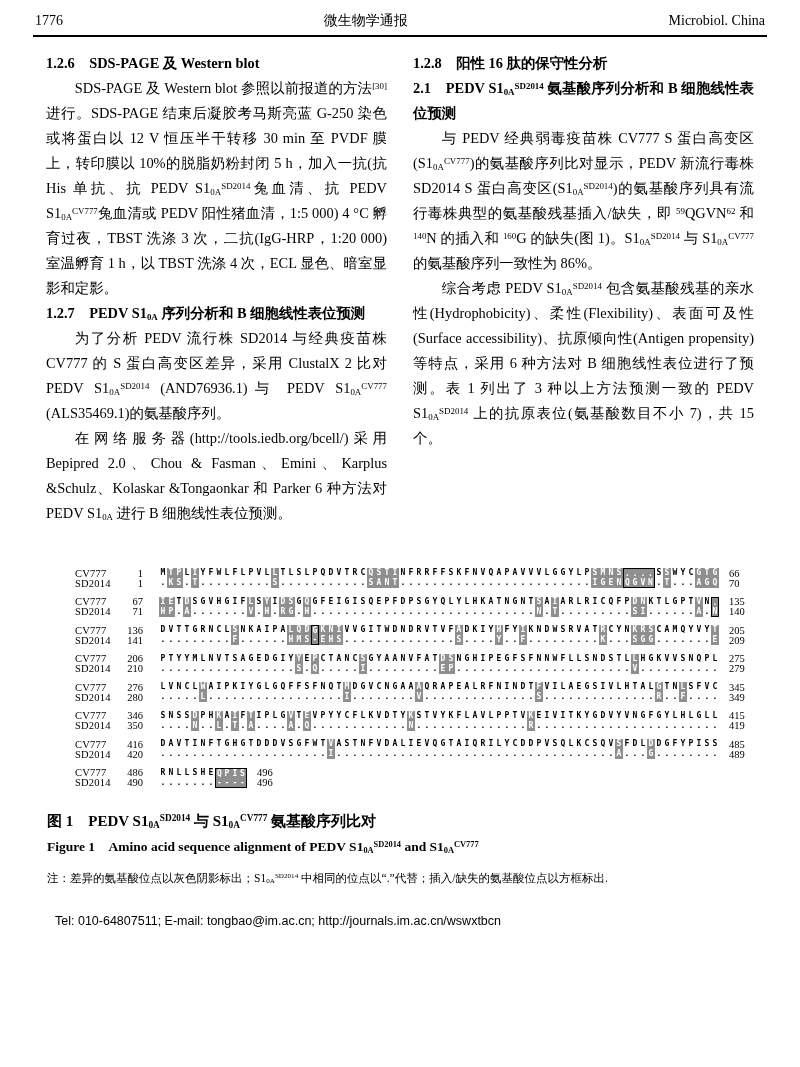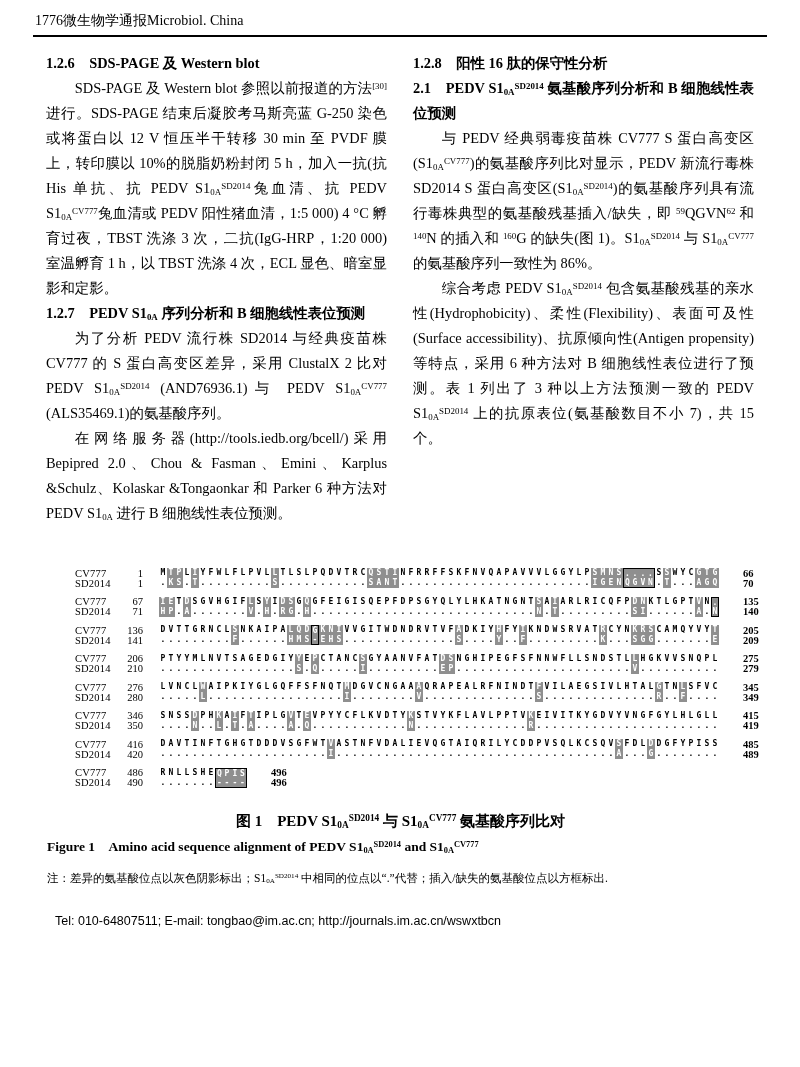--- a/index.html
+++ b/index.html
@@ -1,21 +1,21 @@
 <!DOCTYPE html>
 <html><head>
 <meta charset="utf-8">
 <style>
   html,body{margin:0;padding:0;background:#fff;}
   body{width:800px;height:1067px;overflow:hidden;color:#000;
        font-family:"Liberation Serif","DejaVu Serif",serif;}
   .page{padding:10px 33px 0 33px;}
 
   
-  .hdr{display:flex;align-items:baseline;
+  .hdr{display:flex;justify-content:space-between;align-items:baseline;
        border-bottom:2px solid #000;padding:2px 2px 5px 2px;font-size:14px;}
   .hdr .c{font-size:14px;}
 
   
   .cols{display:flex;gap:26px;margin:14px 13px 0 13px;}
   .col{width:341px;font-size:14.4px;line-height:25px;text-align:justify;}
   .col .p{text-indent:2em;margin:0;}
   .col .h3{font-weight:bold;margin:0;}
   .col .h2{font-weight:bold;font-size:16.5px;margin:3px 0 2px 0;}
   sup{font-size:62%;vertical-align:baseline;position:relative;top:-0.45em;line-height:0;}
@@ -29,25 +29,25 @@
   .sn{width:26px;text-align:right;font-size:10.5px;margin-right:16px;}
   .sq{display:flex;}
   .ch{width:8px;height:10px;line-height:10px;text-align:center;box-sizing:border-box;
       font-family:"DejaVu Sans Mono","Liberation Mono",monospace;
       font-size:8px;font-weight:bold;}
   .hl{background:#8f8f8f;color:#fff;}
   .bt{border-top:1.2px solid #000;}
   .bb{border-bottom:1.2px solid #000;}
   .bl{border-left:1.2px solid #000;}
   .br{border-right:1.2px solid #000;}
-  .se{margin-left:24px;font-size:10.5px;font-weight:bold;}
+  .se{margin-left:10px;font-size:10.5px;}
 
   
   .caps{margin:24px 13px 0 14px;}
-  .cap-zh{font-weight:bold;font-size:15px;margin:0 0 7px 0;text-align:center;}
+  .cap-zh{font-weight:bold;font-size:15px;margin:0 0 7px 0;}
   .cap-en{font-weight:bold;font-size:13.5px;margin:0 0 14px 0;}
   .note{font-size:11.5px;line-height:16.5px;text-align:justify;margin:0;}
 
   
   .ftr{margin:28px 0 0 22px;font-family:"Liberation Sans","DejaVu Sans",sans-serif;
        font-size:12.5px;}
 </style>
 </head>
 <body>
 

